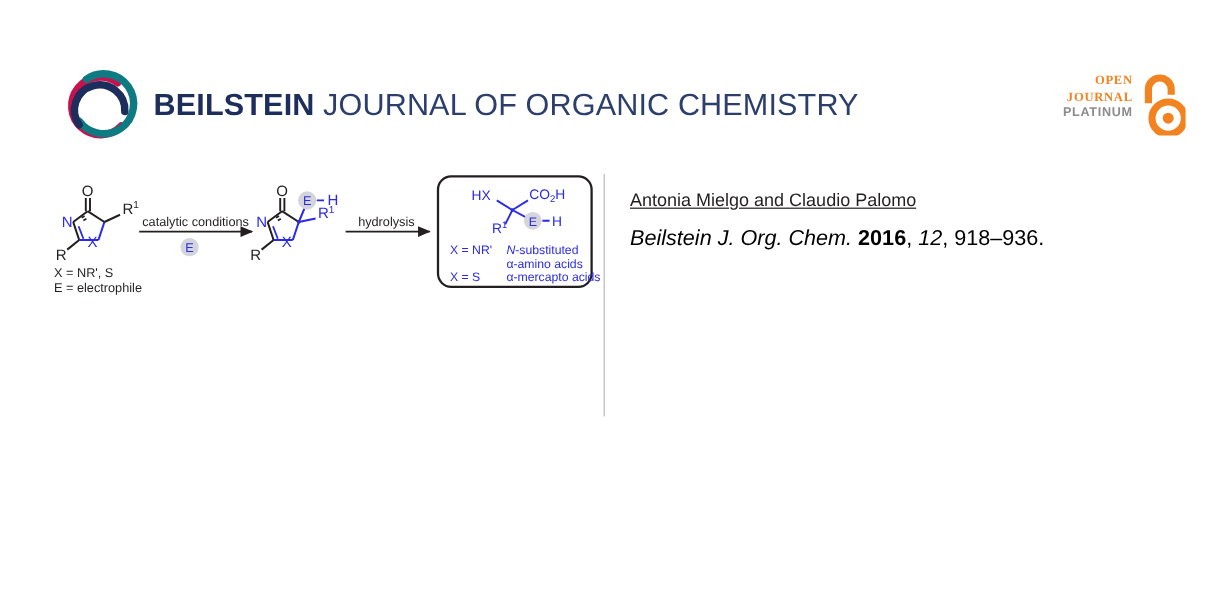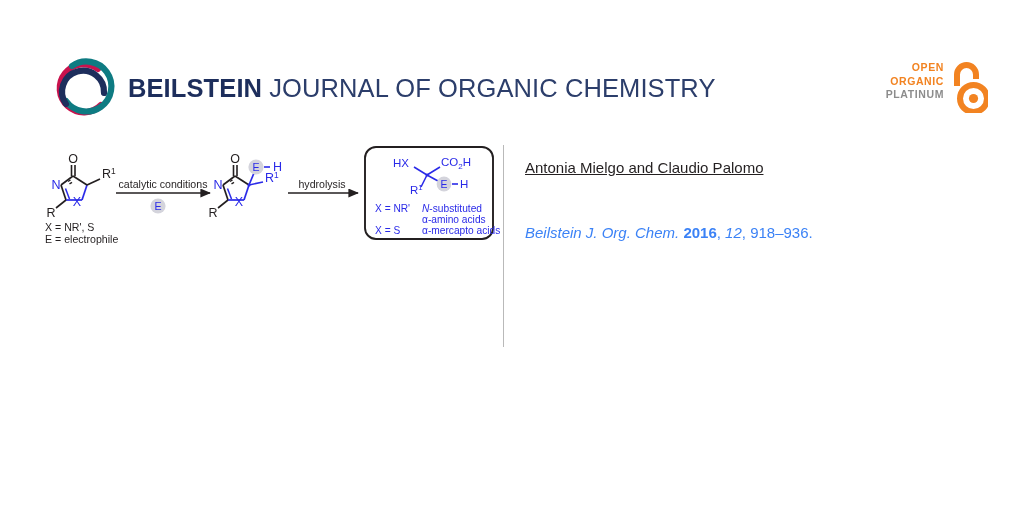--- a/index.html
+++ b/index.html
@@ -61,21 +61,21 @@
     right: 44px;
     top: 1px;
     text-align: right;
     line-height: 13.5px;
   }
   #oa-text div {
     font-size: 10.5px;
     font-weight: bold;
     letter-spacing: 0.6px;
   }
-  .oa-orange { color: #f28321; }
+  .oa-orange { color: #f28321; font-family: Liberation Serif, serif; }
   .oa-gray   { color: #8c8c8c; }
   #oa-lock {
     position: absolute;
     right: 0px;
     top: 0px;
     width: 40px;
     height: 53px;
   }
 
   
@@ -115,23 +115,23 @@
   }
   #article-title i { font-style: italic; }
   #article-authors {
     margin-top: 16px;
     font-size: 15px;
     color: #231f20;
     line-height: 19px;
     text-decoration: underline;
   }
   #article-citation {
-    margin-top: 48px;
-    font-size: 15px;
-    color: #3b82f6;
+    margin-top: 13px;
+    font-size: 18px;
+    color: #000000;
     line-height: 16px;
   }
   #article-citation .cit-journal { font-style: italic; }
   #article-citation .cit-year { font-weight: bold; }
   #article-citation .cit-volume { font-style: italic; }
   #article-doi {
     margin-top: 14px;
     font-size: 12.3px;
     line-height: 16.5px;
     color: #231f20;
@@ -158,21 +158,21 @@
     </svg>
   </div>
 
   <div id="wordmark">
     <span class="wm-bold">BEILSTEIN</span><span class="wm-light"> JOURNAL OF ORGANIC CHEMISTRY</span>
   </div>
 
   <div id="oa-badge">
     <div id="oa-text">
       <div class="oa-orange">OPEN</div>
-      <div class="oa-orange">ORGANIC</div>
+      <div class="oa-orange">JOURNAL</div>
       <div class="oa-gray">PLATINUM</div>
     </div>
     <div id="oa-lock">
       <svg viewBox="0 0 40 53" width="40" height="53" aria-hidden="true">
 
         <path d="M 9 26 L 9 14.5 A 9.5 9.5 0 0 1 28 14.5 L 28 19" fill="none" stroke="#f28321" stroke-width="6"></path>
 
         <rect x="12" y="25" width="27" height="27" rx="13.5" ry="13.5" fill="none" stroke="#f28321" stroke-width="6"></rect>
         <circle cx="25.5" cy="38.5" r="4.6" fill="#f28321"></circle>
       </svg>

